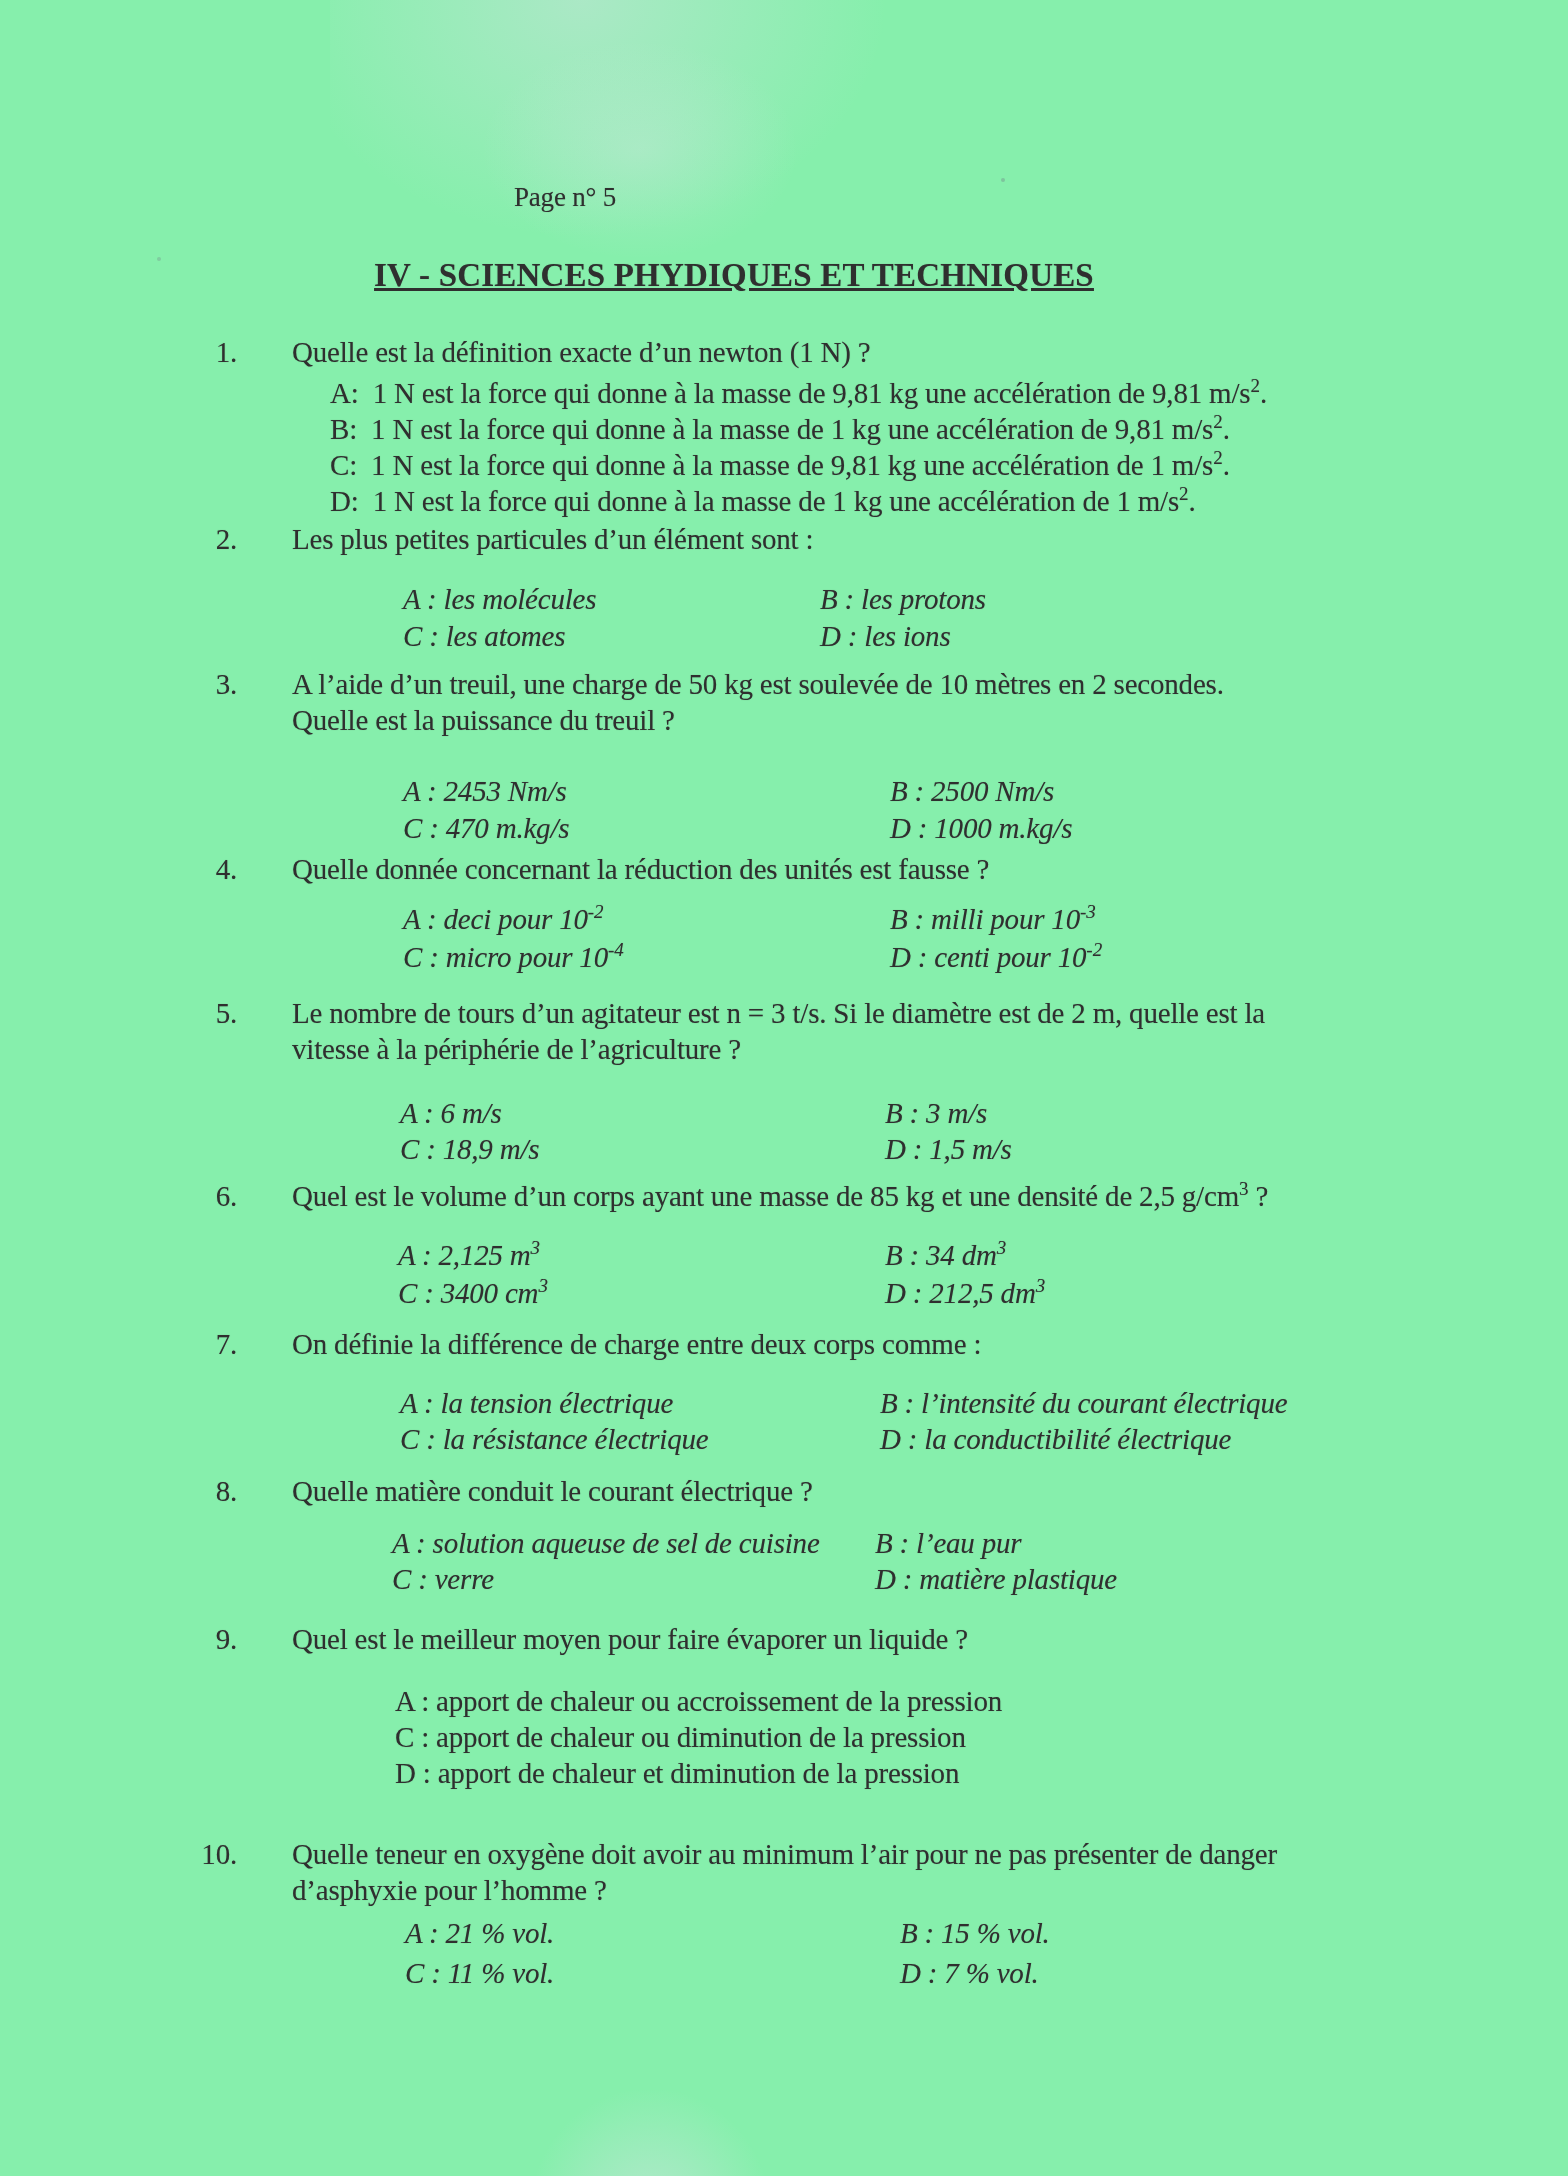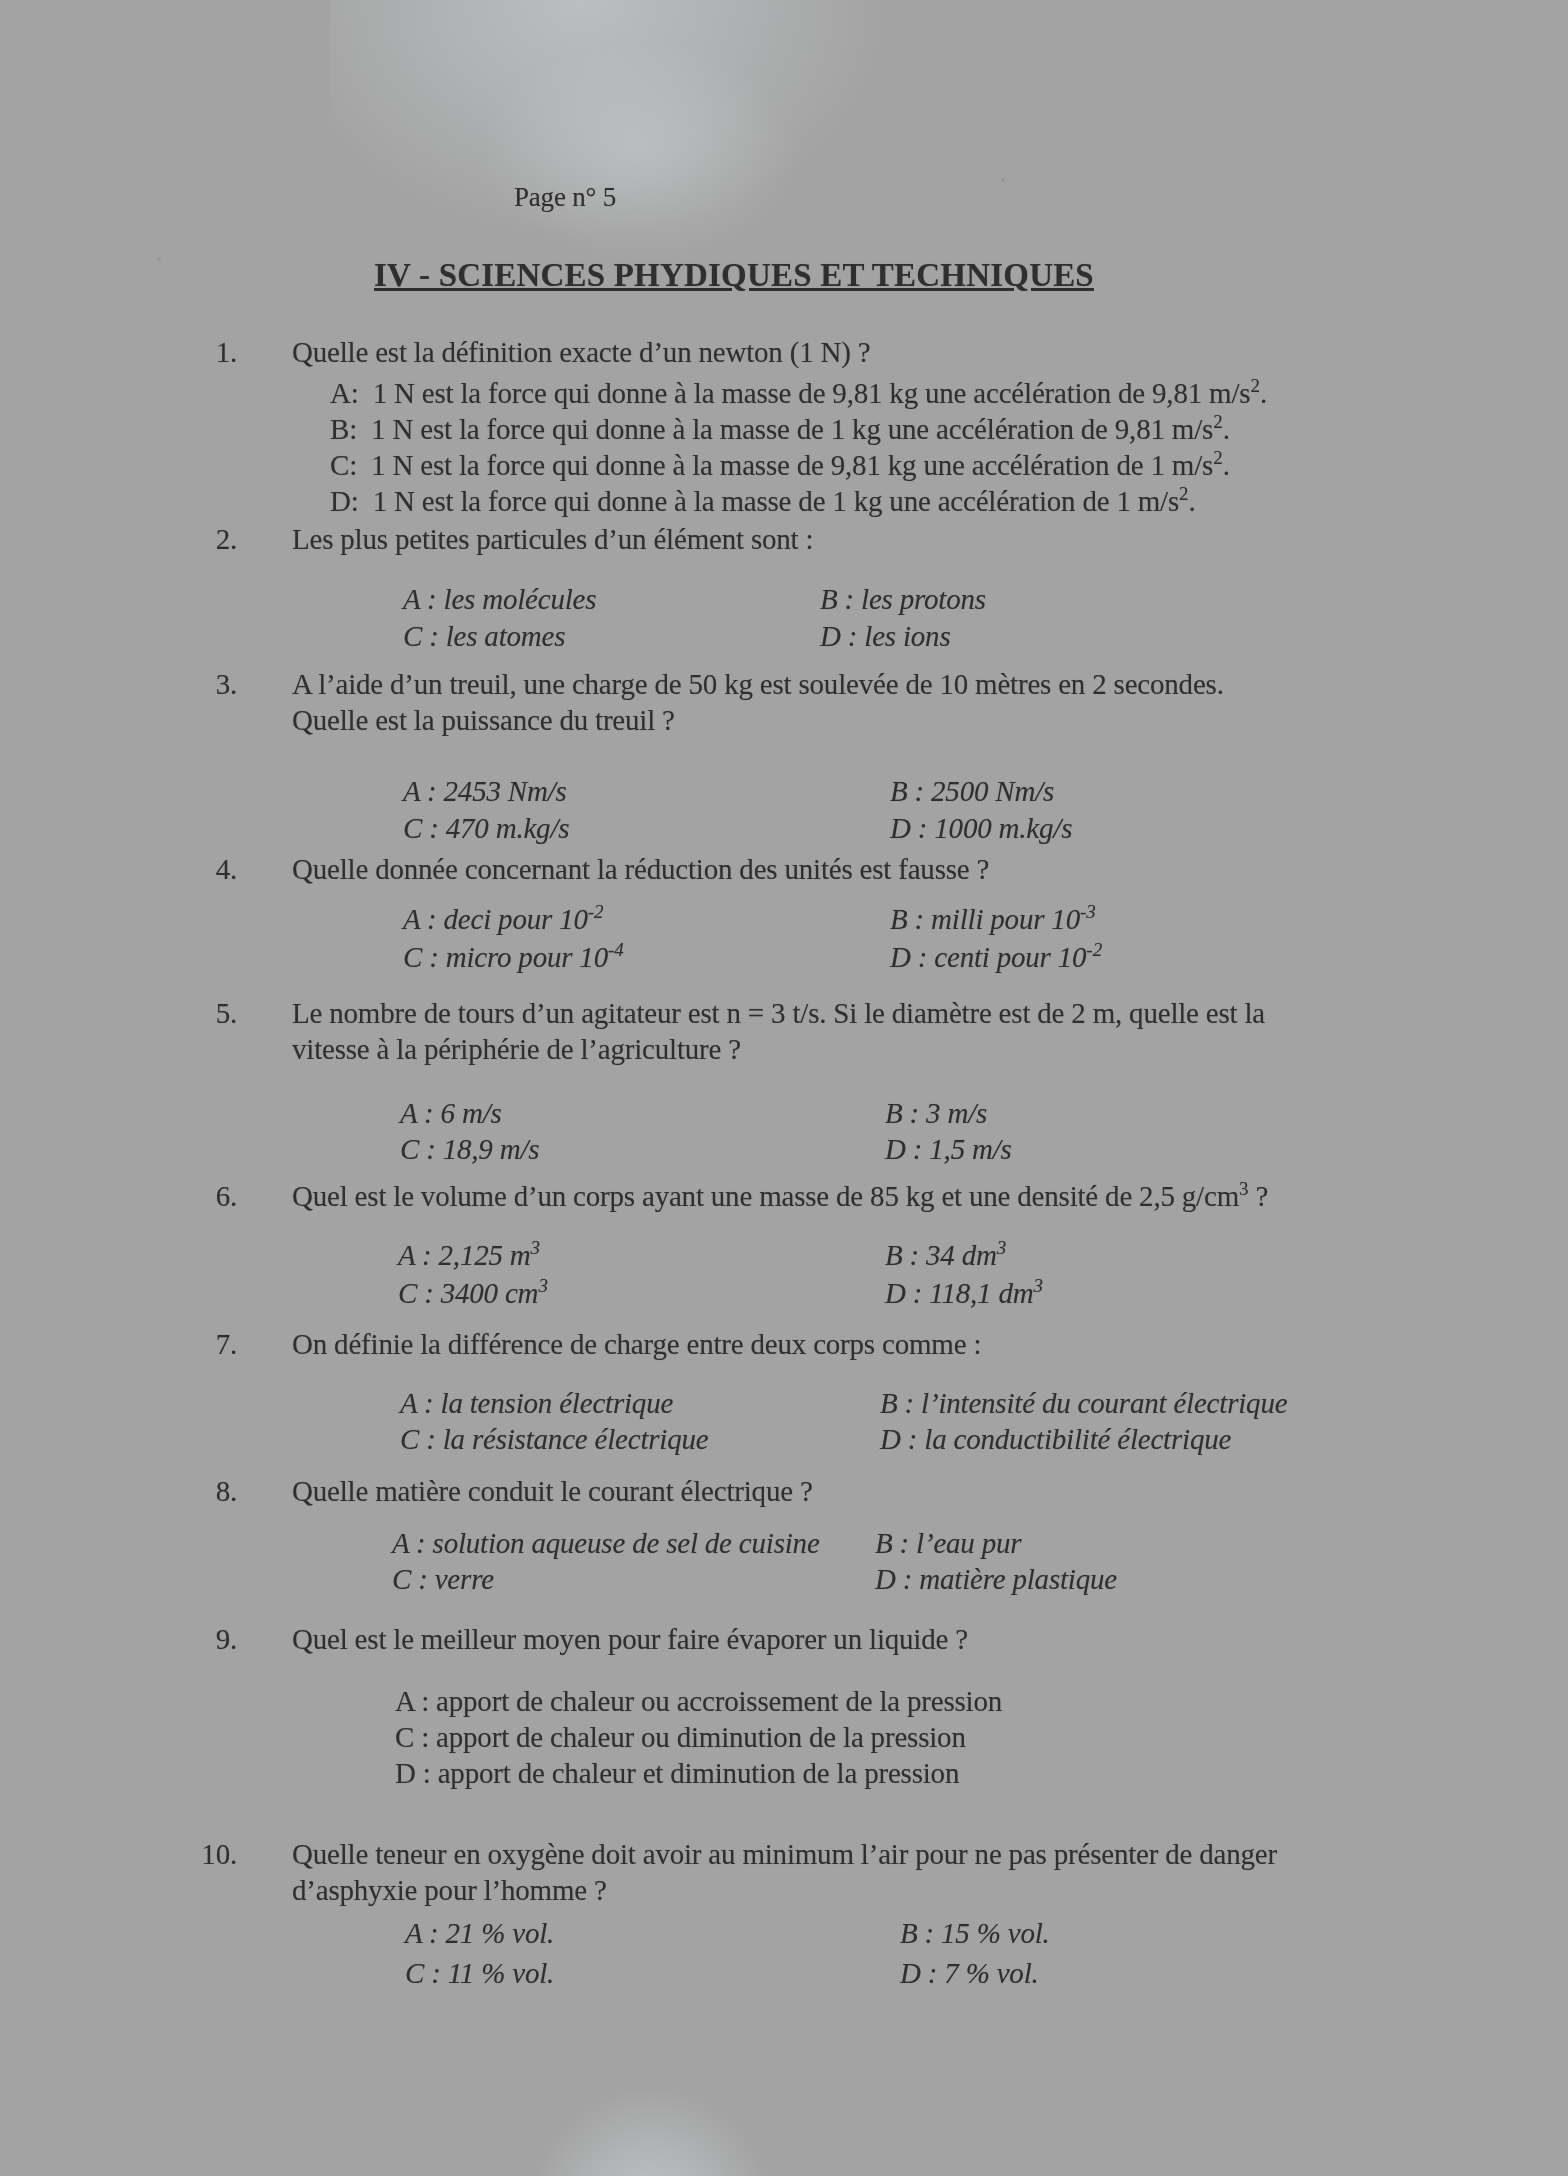--- a/index.html
+++ b/index.html
@@ -1,18 +1,18 @@
 <!DOCTYPE html>
 <html><head>
 <meta charset="utf-8">
 <style>
   html,body { margin:0; padding:0; background:#ffffff; }
   .page {
     position:relative; width:1568px; height:2176px; overflow:hidden;
-    background:#a3a3a3;
+    background:#86efac;
     color:#2f2f2f;
     font-family:"Liberation Serif","DejaVu Serif",serif;
     font-size:29px; letter-spacing:-0.2px;
     text-shadow:0 0 1px rgba(60,60,60,0.35);
   }
   .smudge { position:absolute; pointer-events:none; }
   .smudge-top    { left:330px; top:-60px; width:560px; height:300px;
                    background:radial-gradient(ellipse at 45% 20%, rgba(216,224,229,0.45), rgba(216,224,229,0) 70%); }
   .smudge-top2   { left:480px; top:40px;  width:320px; height:220px;
                    background:radial-gradient(ellipse at center, rgba(222,229,233,0.30), rgba(222,229,233,0) 70%); }
@@ -124,21 +124,21 @@
   <div class="qpara" style="top:1178px">
     <span class="qnum">6.</span>
     <div class="qbody">
       <div class="qline"><span>Quel est le volume d’un corps ayant une masse de 85 kg et une densité de 2,5 g/cm</span><sup class="sp">3</sup><span> ?</span></div>
     </div>
   </div>
   <div class="opts grid" style="top:1237px;left:398px;grid-template-columns:487px auto;grid-auto-rows:38px">
     <div class="opt"><span>A : 2,125 m</span><sup class="sp">3</sup></div>
     <div class="opt"><span>B : 34 dm</span><sup class="sp">3</sup></div>
     <div class="opt"><span>C : 3400 cm</span><sup class="sp">3</sup></div>
-    <div class="opt"><span>D : 118,1 dm</span><sup class="sp">3</sup></div>
+    <div class="opt"><span>D : 212,5 dm</span><sup class="sp">3</sup></div>
   </div>
 
   <div class="qpara" style="top:1326px">
     <span class="qnum">7.</span>
     <div class="qbody">
       <div class="qline">On définie la différence de charge entre deux corps comme :</div>
     </div>
   </div>
   <div class="opts grid" style="top:1385px;left:400px;grid-template-columns:480px auto;grid-auto-rows:35.5px">
     <div class="opt">A : la tension électrique</div>

